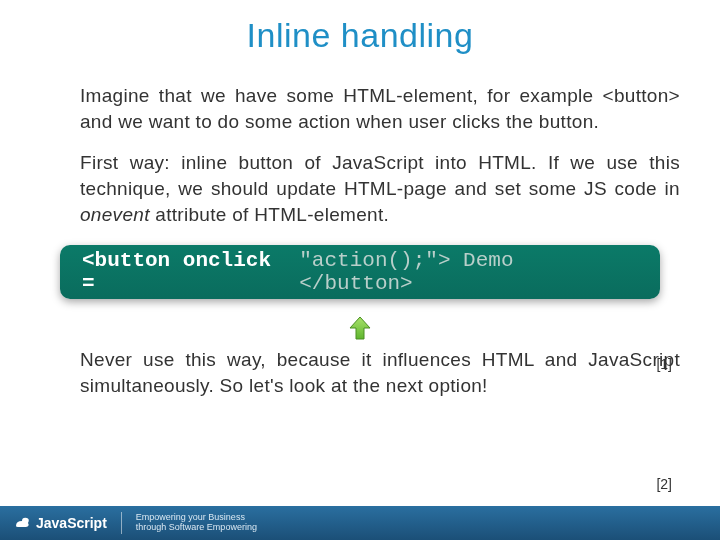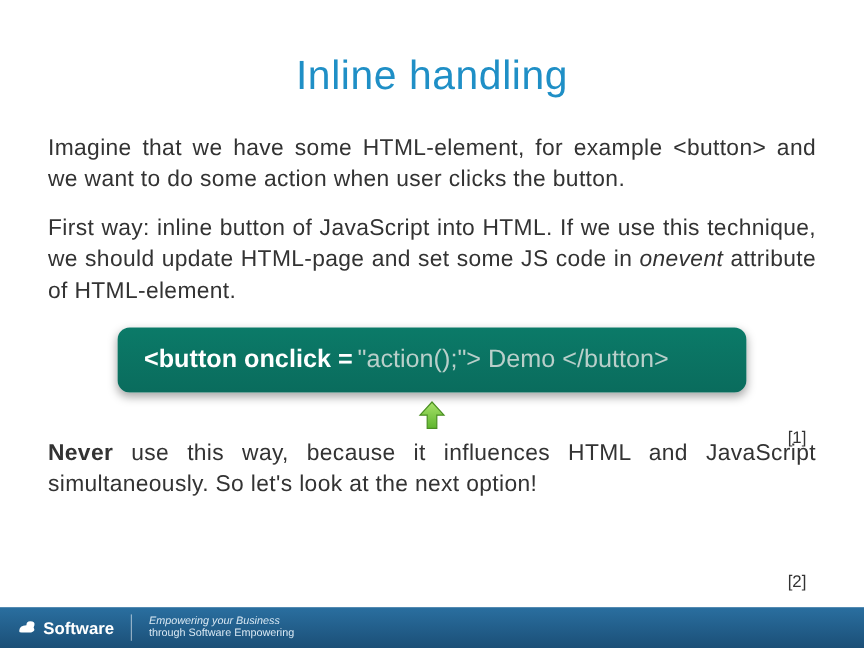--- a/index.html
+++ b/index.html
@@ -1,48 +1,48 @@
 <!DOCTYPE html>
 <html><head>
 <meta charset="utf-8">
 <style>
   * { box-sizing: border-box; margin: 0; padding: 0; }
   html, body { width: 720px; height: 540px; font-family: "Segoe UI", "Helvetica Neue", Arial, sans-serif; background: #fff; color: #2b2b2b; overflow: hidden; }
-  .slide { position: relative; width: 720px; height: 540px; padding: 44px 40px 0 40px; }
+  .slide { position: relative; width: 720px; height: 540px; padding: 16px 40px 0 40px; }
   .title { color: #1f8fc6; font-size: 34px; font-weight: 400; text-align: center; margin-bottom: 28px; letter-spacing: 0.5px; }
-  .para { font-size: 19px; line-height: 1.35; text-align: justify; margin-bottom: 16px; color: #333; letter-spacing: 0.3px; }
+  .para { font-size: 19px; line-height: 1.35; text-align: justify; margin-bottom: 16px; color: #333; letter-spacing: 0.3px; margin-left: 40px; }
   .para em { }
   .codebox {
-    margin: 18px auto 6px auto; width: 524px; height: 54px;
+    margin: 18px auto 16px auto; width: 600px; height: 54px;
     background: linear-gradient(#0b7a68, #0a6c5d);
     border-radius: 10px; box-shadow: 0 3px 8px rgba(0,0,0,0.35);
     display: flex; align-items: center; padding: 0 22px;
-    font-family: Liberation Sans, sans-serif; font-size: 21px; color: #fff;
+    font-family: Liberation Mono, monospace; font-size: 21px; color: #fff;
   }
   .codebox .attr { color: #fff; font-weight: bold; }
   .codebox .rest { color: #b9cfca; }
   .codebox .gap { width:4px; display:inline-block; }
   .ref { font-size: 14px; color: #333; }
   .ref1 { position: absolute; right: 48px; top: 356px; }
   .arrow-wrap { text-align: center; margin-top: 2px; height: 30px; }
   .arrow { display: inline-block; }
   .para-never { margin-top: 2px; }
-  .para-never .never { font-weight: 700; }
+  .para-never .never { font-weight: 400; }
   .ref2 { position: absolute; right: 48px; bottom: 48px; }
   .footer {
     position: absolute; left: 0; bottom: 0; width: 100%; height: 34px;
     background: linear-gradient(#2a6fa0, #1b4f77);
     display: flex; align-items: center; color: #fff; font-size: 11px;
     padding-left: 14px;
   }
   .logo { display: flex; align-items: center; gap: 6px; font-weight: 600; font-size: 14px; }
   .logo-icon { width: 16px; height: 16px; }
   .divider { width: 1px; height: 22px; background: rgba(255,255,255,0.5); margin: 0 14px; }
   .tagline { font-size: 9px; line-height: 1.1; color: #d9e8f3; }
-  .tagline .em { font-style: italic; }
+  .tagline .em { }
 </style>
 </head>
 <body>
 
 <div class="slide">
 
   <h1 class="title">Inline handling</h1>
 
   <p class="para">Imagine that we have some HTML-element, for example &lt;button&gt; and we want to do some action when user clicks the button.</p>
 
@@ -74,21 +74,21 @@
     <span class="never">Never</span><span> use this way, because it influences HTML and JavaScript simultaneously. So let's look at the next option!</span>
   </p>
 
   <div class="ref ref2">[2]</div>
 
   <div class="footer">
     <div class="logo">
       <svg class="logo-icon" viewBox="0 0 16 16">
         <path d="M2 11 Q2 6 8 6 Q8 2 13 3 Q16 4 14 8 Q16 11 12 12 L4 12 Q2 12 2 11 Z" fill="#ffffff"></path>
       </svg>
-      <span>Software</span>
+      <span>JavaScript</span>
     </div>
     <div class="divider"></div>
     <div class="tagline">
       <div class="em">Empowering your Business</div>
       <div>through Software Empowering</div>
     </div>
   </div>
 
 </div>
 

